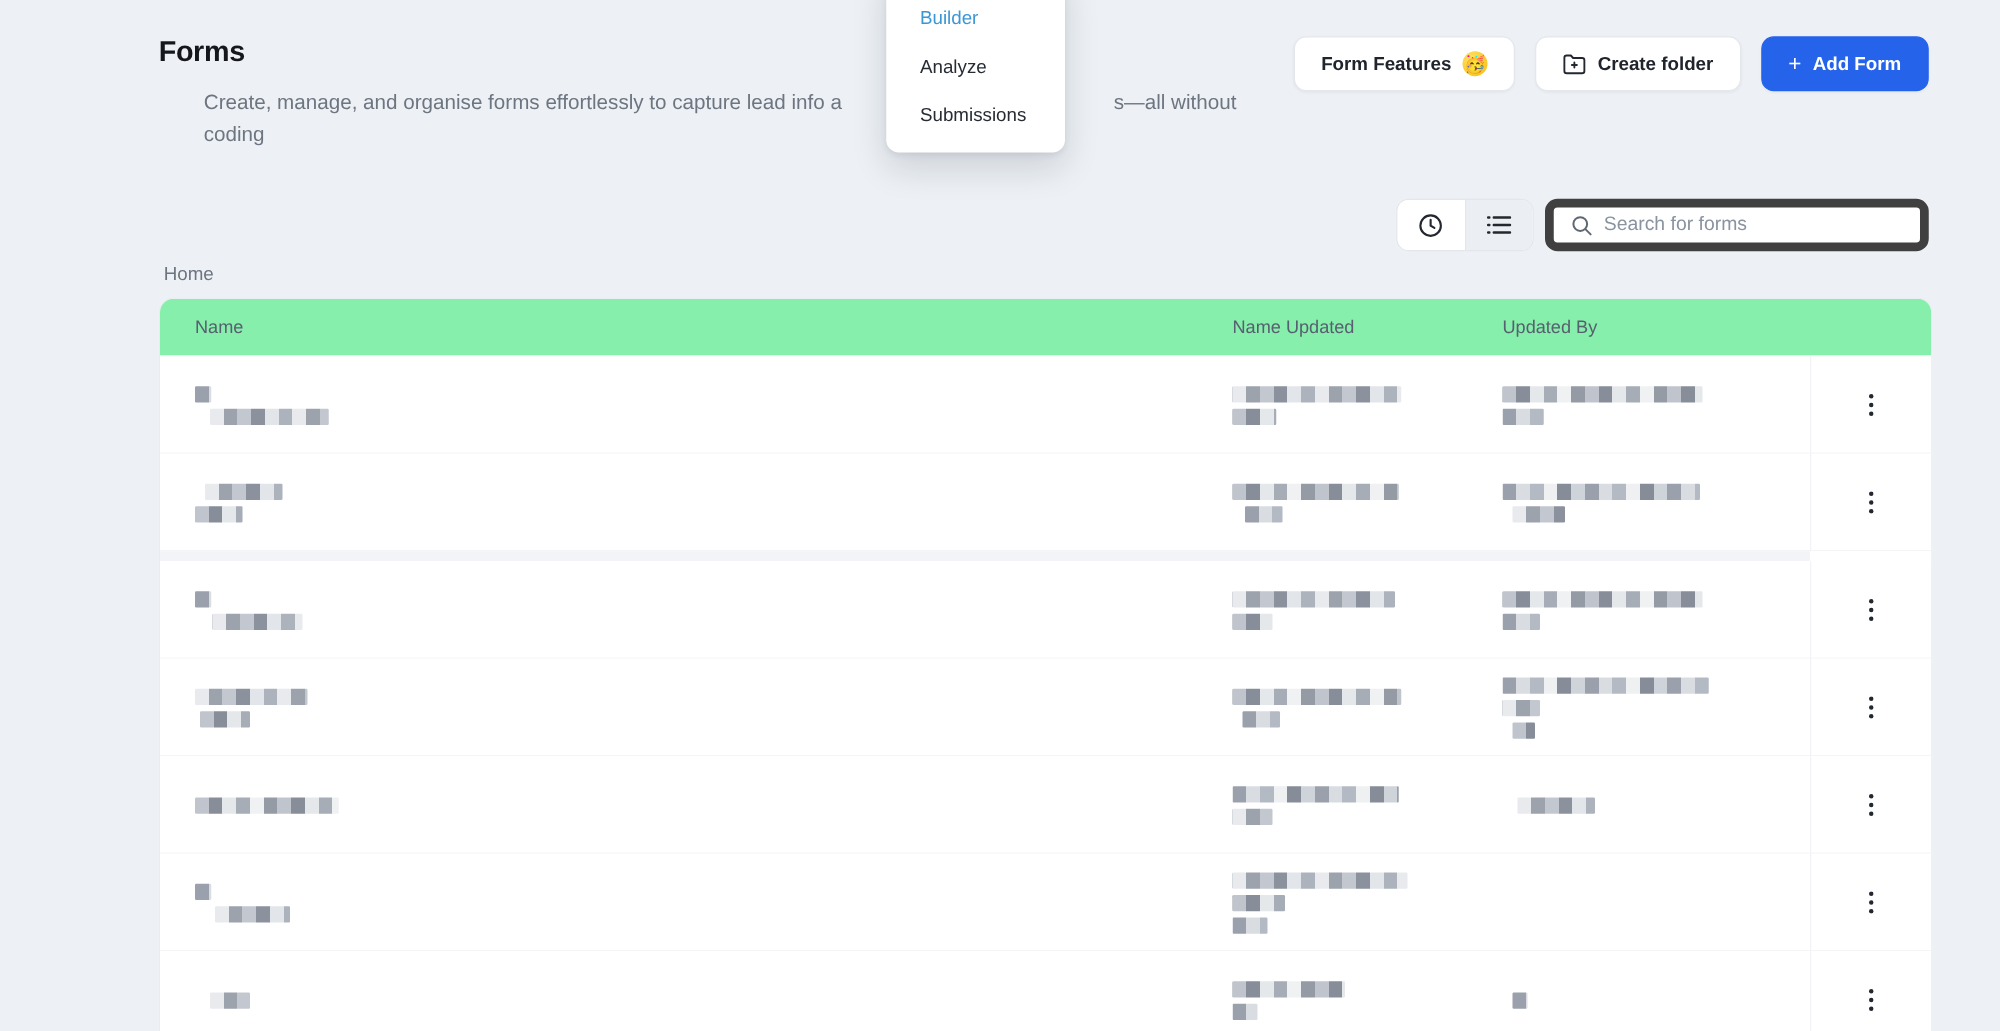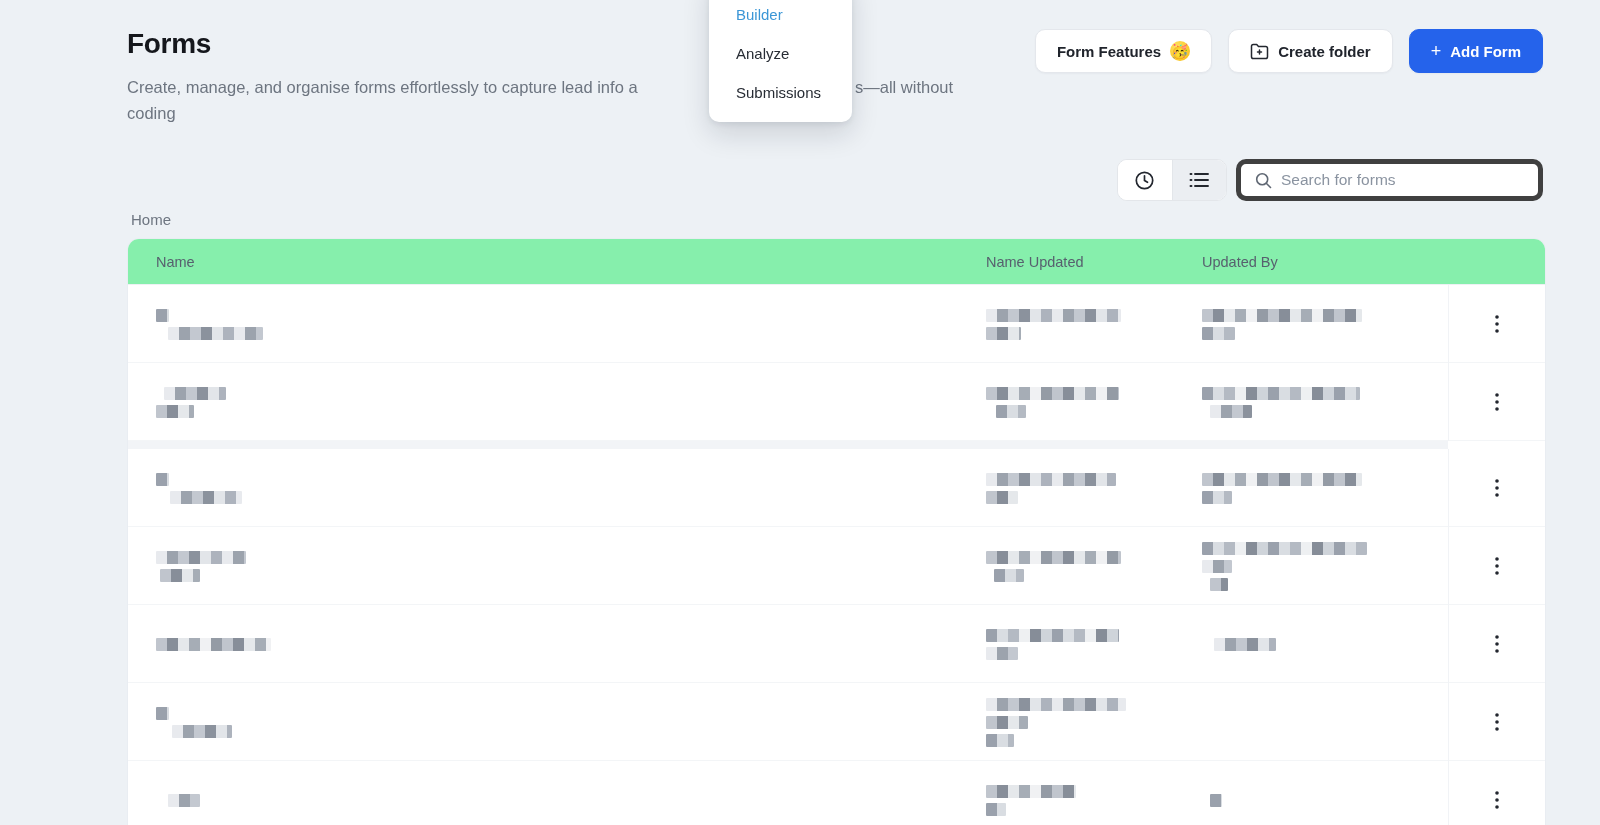--- a/index.html
+++ b/index.html
@@ -6,22 +6,22 @@
   html,body { background:#e9edf2; }
   .viewport {
     position:relative; width:1600px; height:825px; overflow:hidden;
     background:#edf1f5;
     font-family:"Liberation Sans", sans-serif;
     color:#1f2430;
   }
 
   
   .page-header { position:absolute; left:127px; top:28px; width:820px; z-index:1; }
-  .page-title { font-size:28px; font-weight:700; color:#15171c; letter-spacing:-0.3px; }
-  .page-subtitle { position:relative; margin-top:14px; font-size:16.5px; line-height:26px; color:#6d7580; height:52px; }
+  .page-title { font-size:23px; font-weight:700; color:#15171c; letter-spacing:-0.3px; }
+  .page-subtitle { position:relative; margin-top:14px; font-size:16.5px; line-height:26px; color:#6d7580; height:52px;margin-left:36px; }
   .subtitle-frag-b { position:absolute; left:728px; top:0; white-space:nowrap; }
   .subtitle-line2 { display:block; }
 
   
   .header-actions { position:absolute; top:29px; right:57px; display:flex; gap:16px; z-index:2; }
   .btn {
     height:44px; display:flex; align-items:center; gap:9px; padding:0 21px;
     background:#ffffff; border:1px solid #e4e7ec; border-radius:10px;
     font-family:inherit; font-size:15px; font-weight:600; color:#20242c; cursor:pointer;
     box-shadow:0 1px 2px rgba(16,24,40,.04);
@@ -50,21 +50,21 @@
 
   
   .toolbar { position:absolute; top:159px; right:57px; display:flex; gap:9px; height:42px; }
   .segmented {
     display:flex; width:110px; background:#fff; border:1px solid #e3e6ea;
     border-radius:10px; overflow:hidden;
   }
   .segment { flex:1; display:flex; align-items:center; justify-content:center; cursor:pointer; background:#fff; border:none; }
   .segment.selected { background:#ebeef2; border-left:1px solid #e3e6ea; }
   .searchbox {
-    width:307px; background:#fff; border:5px solid #404040; border-radius:10px;
+    width:307px; background:#fff; border:7px solid #404040; border-radius:10px;
     display:flex; align-items:center; gap:9px; padding:0 14px;
   }
   .searchbox input {
     flex:1; border:none; outline:none; font-family:inherit; font-size:15.5px; color:#2a2f36; background:transparent;
   }
   .searchbox input::placeholder { color:#8a93a0; }
 
   
   .breadcrumb { position:absolute; left:131px; top:211px; font-size:15px; color:#6d7580; cursor:pointer; }
 

